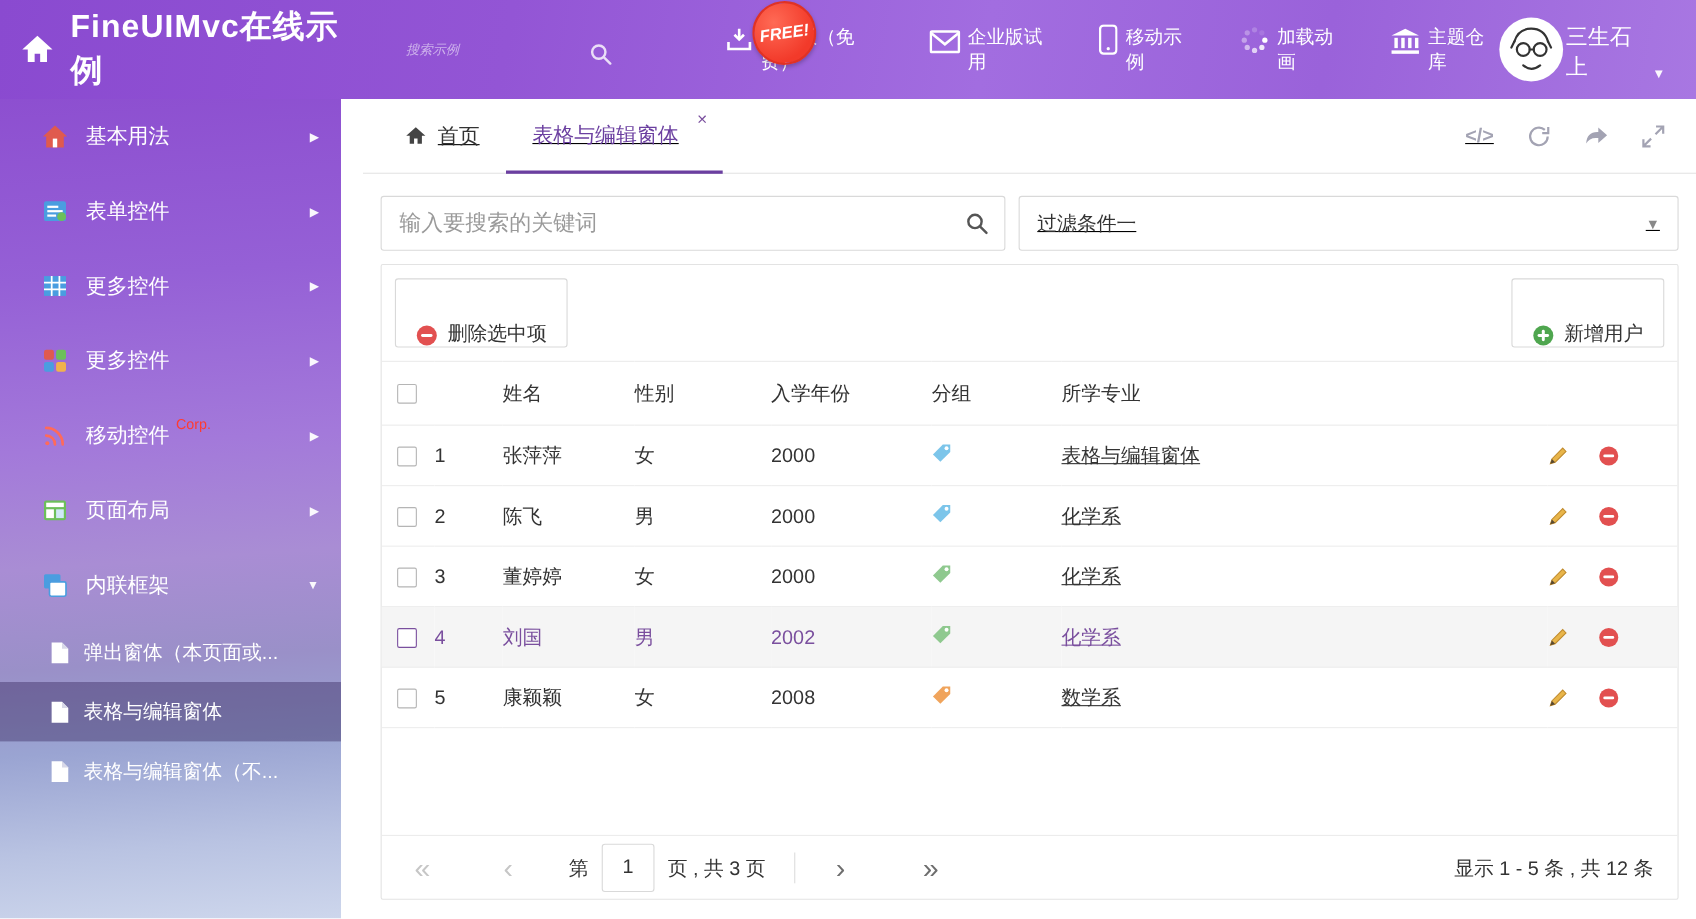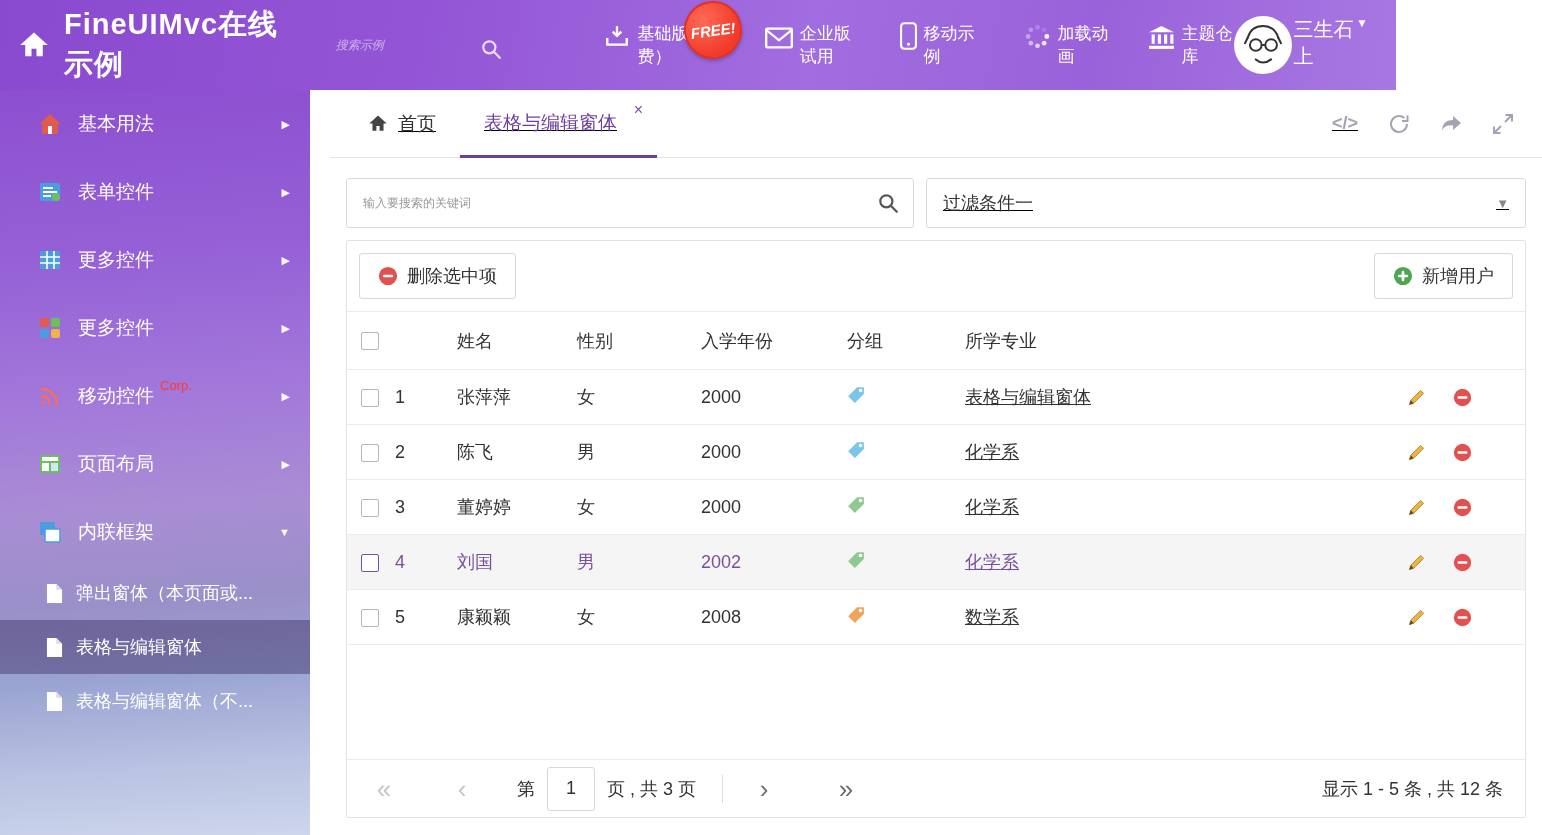--- a/index.html
+++ b/index.html
@@ -4,21 +4,21 @@
 <style>
   * { box-sizing: border-box; margin: 0; padding: 0; }
   html,body { width: 1542px; height: 835px; }
   body {
     font-family: "Liberation Sans", sans-serif;
     background: #fff; overflow: hidden; position: relative;
   }
 
   
   .header {
-    position: absolute; top: 0; left: 0; width: 1396px; height: 90px;
+    position: absolute; top: 0; left: 0; width: 1542px; height: 90px;
     background: linear-gradient(100deg,#8a4ad0 0%,#9355d5 30%,#a26de0 58%,#9a62da 78%,#a877e2 100%);
     display: flex; align-items: center; color: #fff; z-index: 10;
   }
   .logo { display: flex; align-items: center; gap: 14px; padding-left: 18px; }
   .logo-title { font-size: 29px; font-weight: bold; letter-spacing: 1px; }
   .hsearch { position: relative; margin-left: 36px; width: 200px; }
   .hsearch input {
     width: 100%; background: transparent; border: none; outline: none;
     font-size: 12px; color: #fff; padding: 8px 34px 8px 2px; font-family: inherit; font-style: italic;
   }
@@ -32,21 +32,21 @@
 
   .free-badge {
     position: absolute; left: 684px; top: 1px; width: 58px; height: 58px;
     background: radial-gradient(circle at 35% 30%, #ff6a55, #f23a2a 70%);
     border: 2px solid #e03224; border-radius: 50%;
     display: flex; align-items: center; justify-content: center;
     color: #fff; font-weight: bold; font-style: italic; font-size: 15px;
     transform: rotate(-8deg); z-index: 12; box-shadow: 0 2px 4px rgba(0,0,0,.25);
   }
 
-  .user { margin-left: auto; display: flex; align-items: flex-start; gap: 2px; padding-right: 28px; }
+  .user { margin-left: auto; display: flex; align-items: flex-end; gap: 2px; padding-right: 28px; }
   .avatar { width: 58px; height: 58px; border-radius: 50%; background: #fff; overflow: hidden;
             border: 2px solid rgba(255,255,255,.9); flex: none; }
   .username { font-size: 20px; }
   .ucaret { font-size: 12px; opacity: .95; }
 
   
   .sidebar {
     position: absolute; top: 90px; left: 0; width: 310px; height: 745px; overflow: hidden;
     background: linear-gradient(176deg,#8d4fd0 0%,#9560d6 22%,#a379da 42%,#a98dd4 56%,#9a90c8 68%,#9aa4d2 78%,#b9c3e2 90%,#cdd6ec 100%);
     color: #fff;
@@ -68,33 +68,33 @@
   .tab { display: flex; align-items: center; gap: 10px; padding: 0 24px; font-size: 19px; color: #333; cursor: pointer; }
   .tab.active { color: #6b3fa0; border-bottom: 3px solid #6b3fa0; margin-bottom: -1px;
                 position: relative; padding-right: 40px; }
   .tab-close { position: absolute; top: 12px; right: 14px; font-size: 16px; color: #7a4f9e; line-height: 1; cursor: pointer; }
   .tab-tools { margin-left: auto; display: flex; align-items: center; gap: 30px; padding-right: 28px; color: #a3a3b3; }
   .ttool { cursor: pointer; display: flex; align-items: center; font-size: 18px; font-weight: bold; }
 
   .filter-row { display: flex; gap: 12px; padding: 20px 16px 0 16px; }
   .search-box { flex: 1; position: relative; height: 50px; border: 1px solid #d9d9d9; border-radius: 3px; background: #fff; }
   .search-box input { width: 100%; height: 100%; border: none; outline: none; padding: 0 50px 0 16px;
-                      font-size: 12px; color: #8b5cf6; font-family: inherit; background: transparent; }
+                      font-size: 20px; color: #8b5cf6; font-family: inherit; background: transparent; }
   .search-box input::placeholder { color: #9a9a9a; }
   .search-box .mag { position: absolute; right: 14px; top: 13px; color: #555; cursor: pointer; }
   .dropdown { flex: 1; height: 50px; border: 1px solid #d9d9d9; border-radius: 3px; background: #fff;
               display: flex; align-items: center; justify-content: space-between; padding: 0 16px;
               font-size: 18px; color: #333; cursor: pointer; }
   .caret { color: #888; font-size: 13px; }
 
   .panel { position: absolute; left: 16px; right: 16px; top: 150px; bottom: 17px;
            border: 1px solid #e3e3e3; border-radius: 2px; background: #fff;
            display: flex; flex-direction: column; }
   .toolbar { display: flex; justify-content: space-between; padding: 12px; }
-  .btn { display: inline-flex; align-items: center; gap: 9px; height: 46px; padding: 0 18px;
+  .btn { display: inline-flex; align-items: flex-end; gap: 9px; height: 63px; padding: 0 18px;
          border: 1px solid #d9d9d9; border-radius: 3px; background: #fff; font-size: 18px;
          color: #333; cursor: pointer; font-family: inherit; }
 
   table.grid { width: 100%; border-collapse: collapse; font-size: 18px; color: #333; table-layout: fixed; }
   .grid thead th { border-top: 1px solid #ececec; border-bottom: 1px solid #ececec;
                    height: 58px; font-weight: normal; text-align: left; }
   .grid tbody td { height: 55px; border-bottom: 1px solid #ededed; }
   .grid td, .grid th { padding: 0; vertical-align: middle; }
   .cell-check { padding-left: 14px !important; }
   .checkbox { width: 18px; height: 18px; border: 1px solid #b5b5b5; border-radius: 2px;

